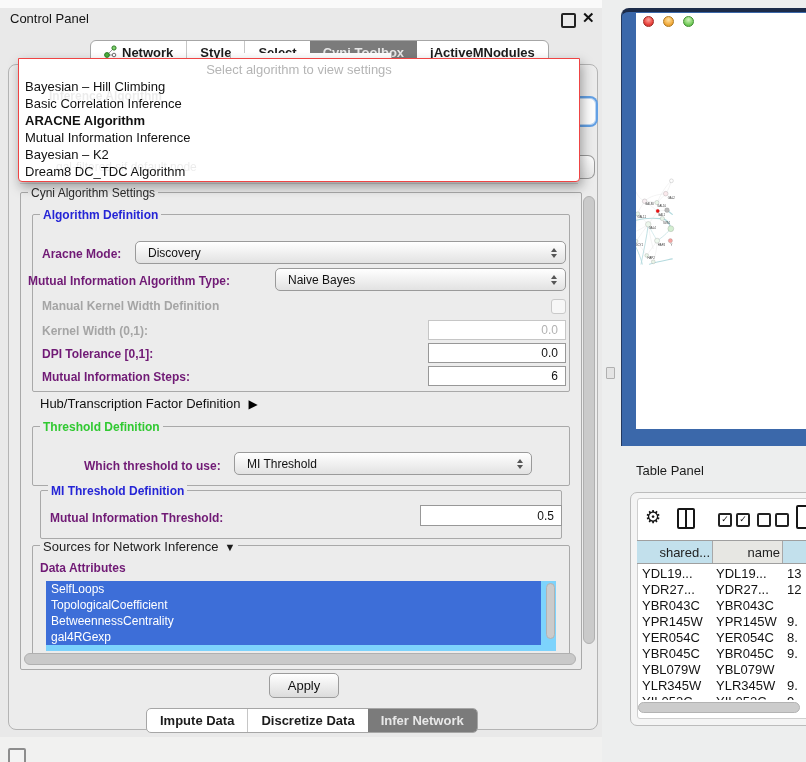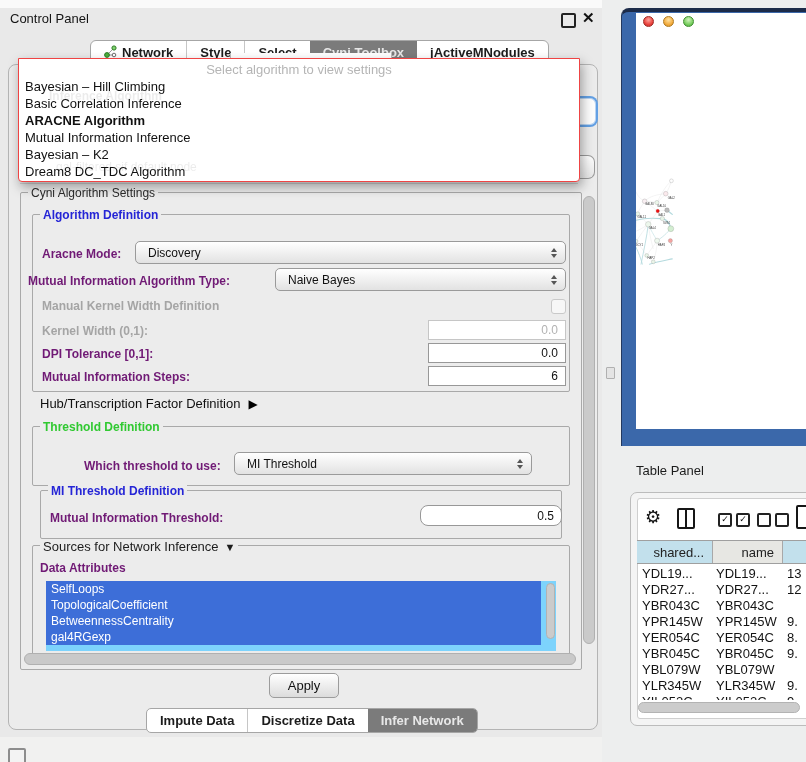--- a/index.html
+++ b/index.html
@@ -99,21 +99,21 @@
 
   #tb-gear{left:645px;top:506px;font-size:18px;color:#161616;}
   #tb-cols{left:677px;top:508px;width:14px;height:17px;border:2px solid #161616;border-radius:2px;}
   #tb-cols:after{content:"";position:absolute;left:6px;top:0;width:2px;height:17px;background:#161616;}
   .mini-chk{width:10px;height:10px;border:2px solid #222;border-radius:2px;font-size:9px;line-height:9px;text-align:center;color:#111;background:#fff;box-sizing:content-box;}
   #tb-checked{left:718px;top:513px;display:flex;gap:4px;}
   #tb-unchecked{left:757px;top:513px;display:flex;gap:4px;}
   #tb-page{left:796px;top:505px;width:16px;height:20px;border:2px solid #161616;border-radius:2px;background:#fff;}
 
   #thead{left:637px;top:540px;height:24px;display:flex;border-top:1px solid #9f9f9f;border-bottom:1px solid #9f9f9f;box-sizing:border-box;}
-  .hcell{display:flex;align-items:center;justify-content:flex-end;font-size:13px;color:#222;padding-right:8px;border-right:1px solid #a8a8a8;box-sizing:border-box;height:22px;}
+  .hcell{display:flex;align-items:center;justify-content:flex-end;font-size:13px;color:#222;padding-right:2px;border-right:1px solid #a8a8a8;box-sizing:border-box;height:22px;}
   #trows{left:637px;top:566px;width:169px;height:134px;overflow:hidden;}
   .trow{position:relative;height:16px;line-height:16px;font-size:13px;color:#131313;white-space:nowrap;}
   .trow .c1{position:absolute;left:5px;}
   .trow .c2{position:absolute;left:79px;}
   .trow .c3{position:absolute;left:150px;}
   #table-hscroll{left:637px;top:702px;width:169px;height:12px;}
   #table-hscroll .thumb{position:absolute;left:1px;top:0;width:162px;height:11px;background:#cccccc;border:1px solid #b3b3b3;border-radius:6px;box-sizing:border-box;}
 </style>
 </head>
 <body>
@@ -225,21 +225,21 @@
     <span>MI Threshold</span>
     <span class="spin">
         <i class="up"></i>
         <i class="dn"></i>
       </span>
   </div>
 
   <div class="abs groupbox" id="midef-box"></div>
   <div class="abs gtitle" id="midef-title">MI Threshold Definition</div>
   <div class="abs lbl" style="left:50px;top:511px;">Mutual Information Threshold:</div>
-  <div class="abs field" style="left:420px;top:505px;width:142px;height:21px;border-radius:8px;">
+  <div class="abs field" style="left:420px;top:505px;width:142px;height:21px;">
     <span>0.5</span>
   </div>
 
   <div class="abs groupbox" id="sources-box"></div>
   <div class="abs gtitle" id="sources-title">
     <span>Sources for Network Inference</span>
     <span id="sources-arrow">▼</span>
   </div>
   <div class="abs lbl" id="attr-label">Data Attributes</div>
   <div class="abs" id="attr-list">

